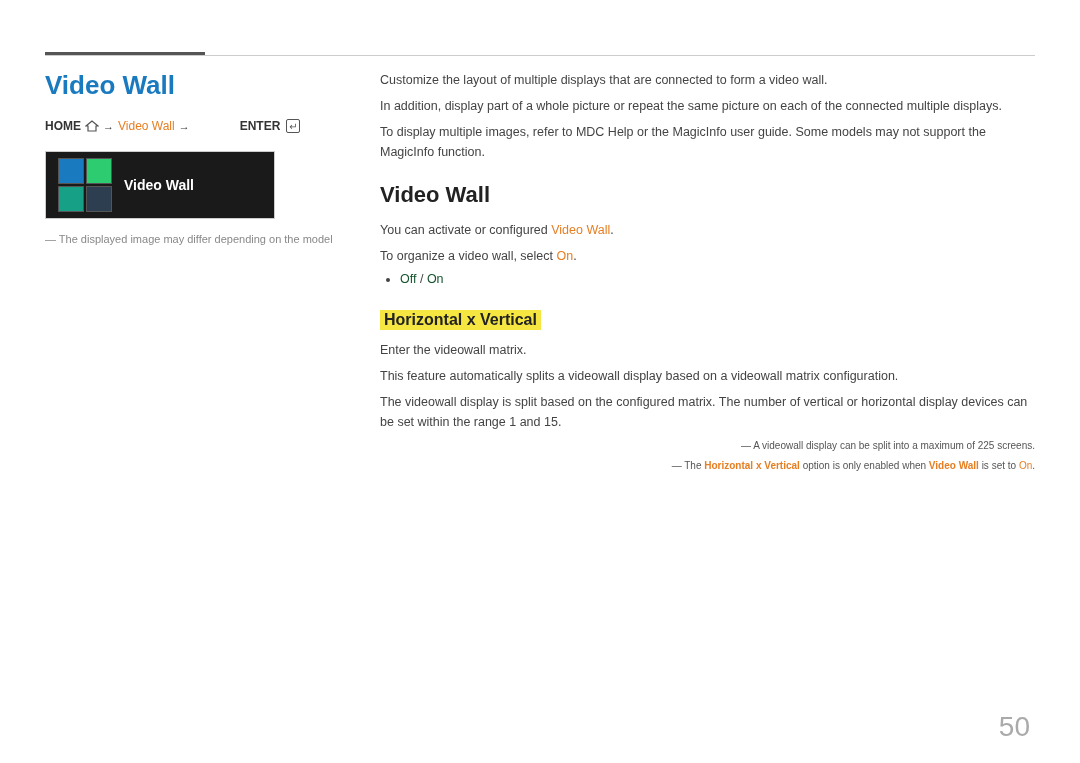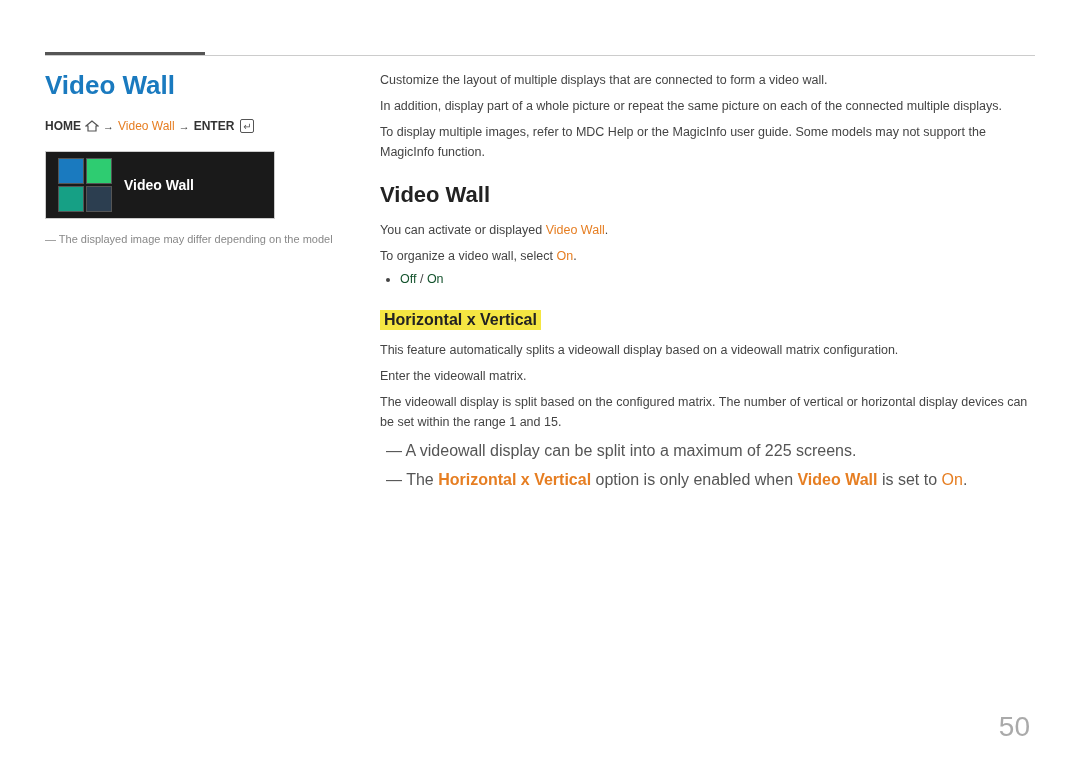--- a/index.html
+++ b/index.html
@@ -51,21 +51,21 @@
       color: #555;
       margin-bottom: 18px;
       display: flex;
       align-items: center;
       gap: 4px;
     }
 
     .breadcrumb .home-text { color: #333; font-weight: 600; }
     .breadcrumb .arrow { color: #333; font-size: 11px; }
     .breadcrumb .highlight { color: #e67e22; }
-    .breadcrumb .enter-text { color: #333; font-weight: 600; }
+    .breadcrumb .enter-text { color: #333; font-weight: 600; margin-left: 46px; }
 
     .enter-icon {
       display: inline-block;
       width: 14px;
       height: 14px;
       border: 1.5px solid #555;
       border-radius: 2px;
       position: relative;
       margin-left: 2px;
     }
@@ -168,26 +168,27 @@
       display: inline-block;
       font-size: 16px;
       font-weight: bold;
       color: #222;
       background: #f5e642;
       padding: 1px 4px;
       margin: 14px 0 10px 0;
     }
 
     .note-line {
-      font-size: 16px;
+      font-size: 10px;
       color: #555;
       line-height: 1.6;
       margin-bottom: 4px;
       padding-left: 16px;
       text-indent: -10px;
+      text-align: right;
     }
 
     .note-line::before {
       content: '― ';
       color: #555;
     }
 
     .note-line .orange { color: #e67e22; }
     .note-line .orange-bold { color: #e67e22; font-weight: 600; }
 
@@ -239,38 +240,38 @@
 </div>
 
 <div class="right-panel">
   <p class="intro-text">Customize the layout of multiple displays that are connected to form a video wall.</p>
   <p class="intro-text">In addition, display part of a whole picture or repeat the same picture on each of the connected multiple displays.</p>
   <p class="intro-text">To display multiple images, refer to MDC Help or the MagicInfo user guide. Some models may not support the MagicInfo function.</p>
 
   <div class="section-title">Video Wall</div>
 
   <p class="body-text">
-    <span>You can activate or displayed </span><span class="orange">Video Wall</span><span>.</span>
+    <span>You can activate or configured </span><span class="orange">Video Wall</span><span>.</span>
   </p>
   <p class="body-text">
     <span>To organize a video wall, select </span><span class="orange">On</span><span>.</span>
   </p>
 
   <ul class="bullet-list">
     <li>
       <span class="orange">Off</span> / <span class="orange">On</span>
     </li>
   </ul>
 
   <div>
     <span class="subsection-title">Horizontal x Vertical</span>
   </div>
 
+  <p class="body-text">Enter the videowall matrix.</p>
   <p class="body-text">This feature automatically splits a videowall display based on a videowall matrix configuration.</p>
-  <p class="body-text">Enter the videowall matrix.</p>
   <p class="body-text">The videowall display is split based on the configured matrix. The number of vertical or horizontal display devices can be set within the range 1 and 15.</p>
 
   <p class="note-line">
     <span>A videowall display can be split into a maximum of 225 screens.</span>
   </p>
   <p class="note-line">
     The <span class="orange-bold">Horizontal x Vertical</span> option is only enabled when <span class="orange-bold">Video Wall</span> is set to <span class="orange">On</span>.
   </p>
 </div>
 

